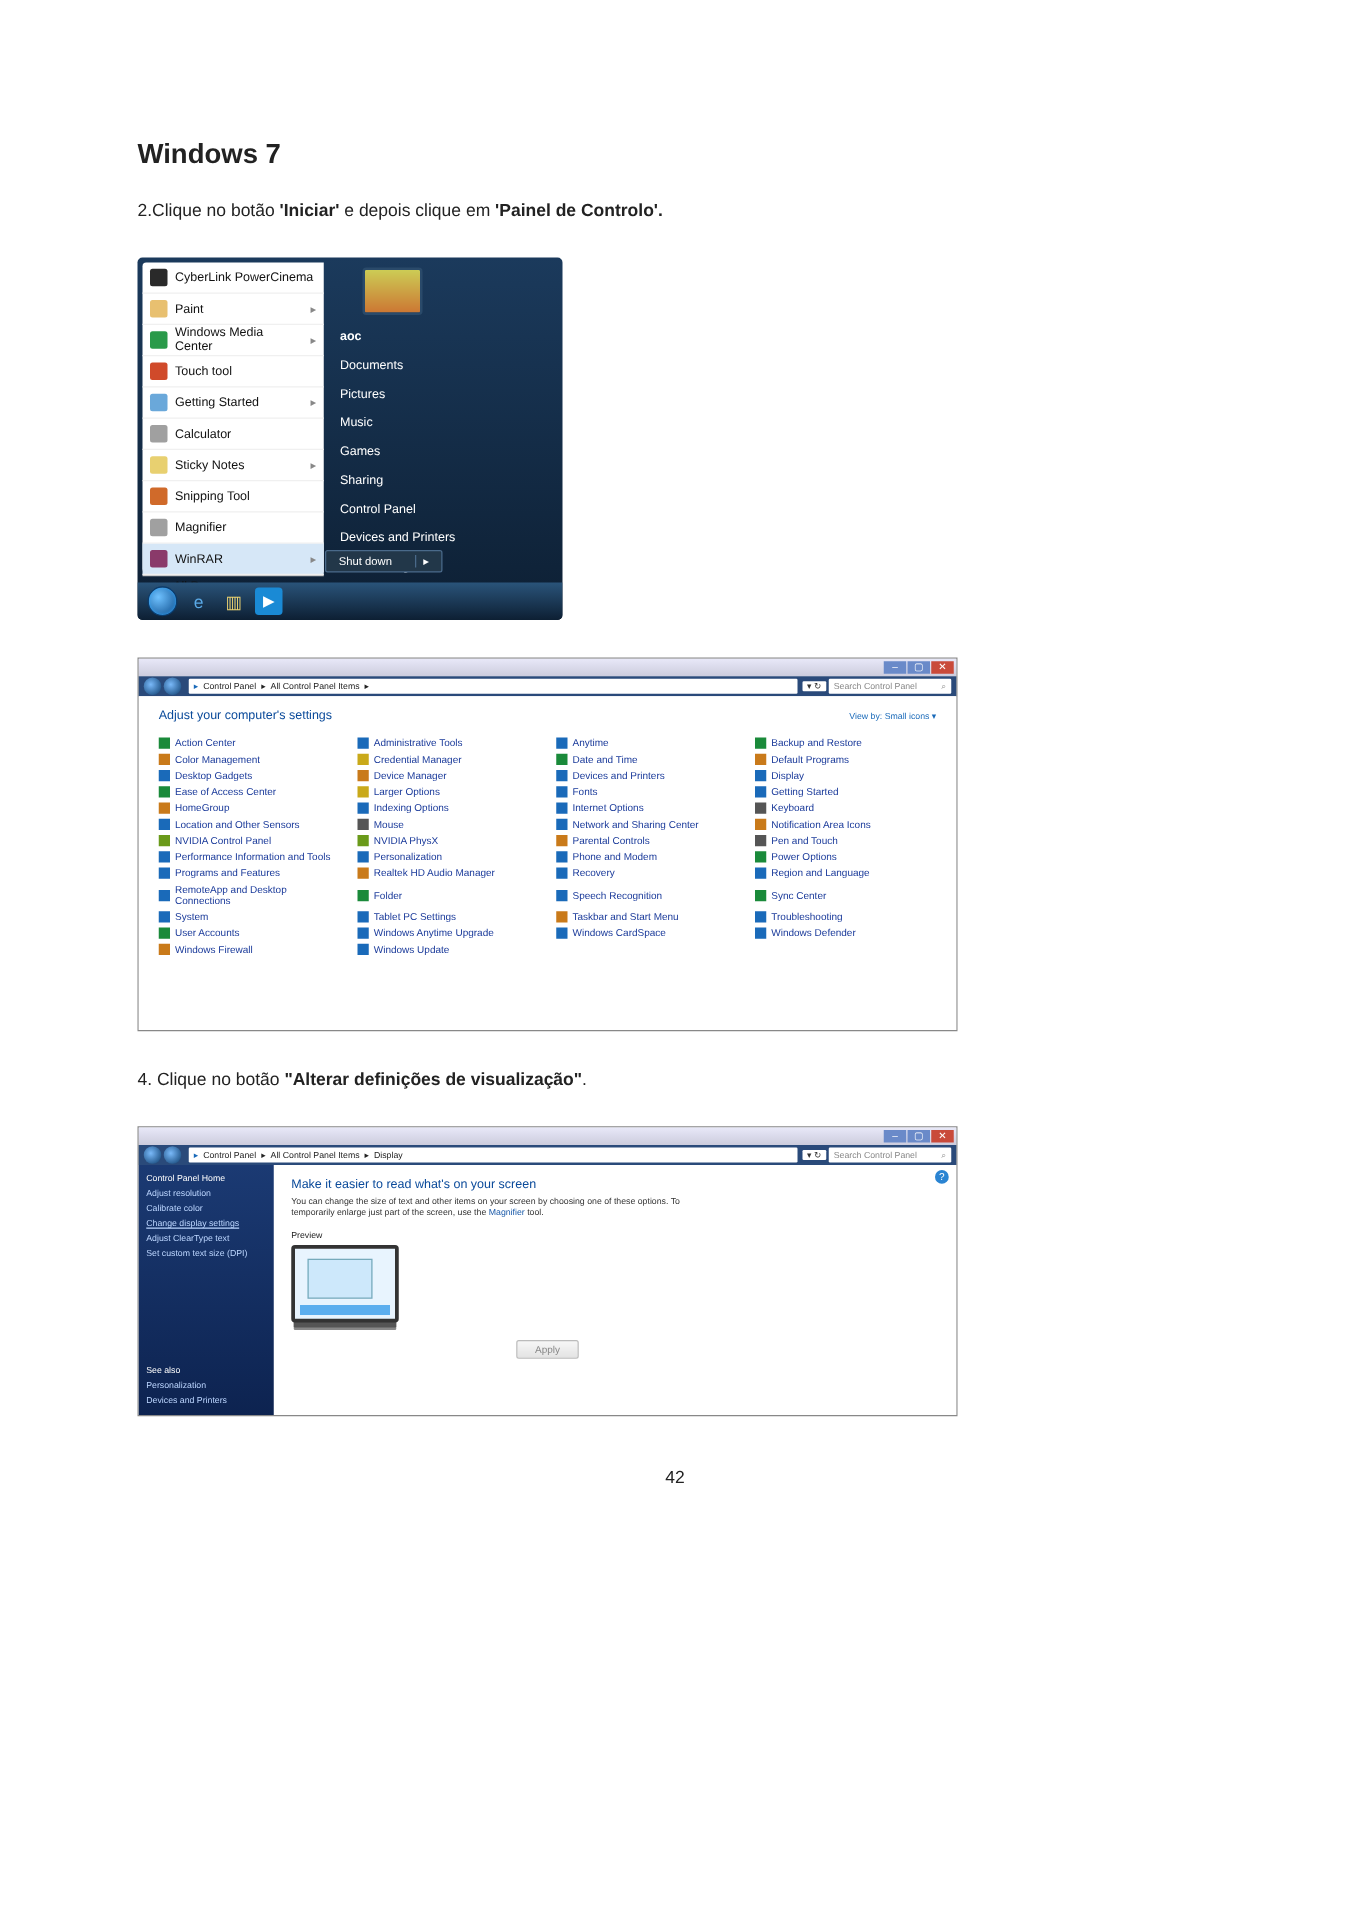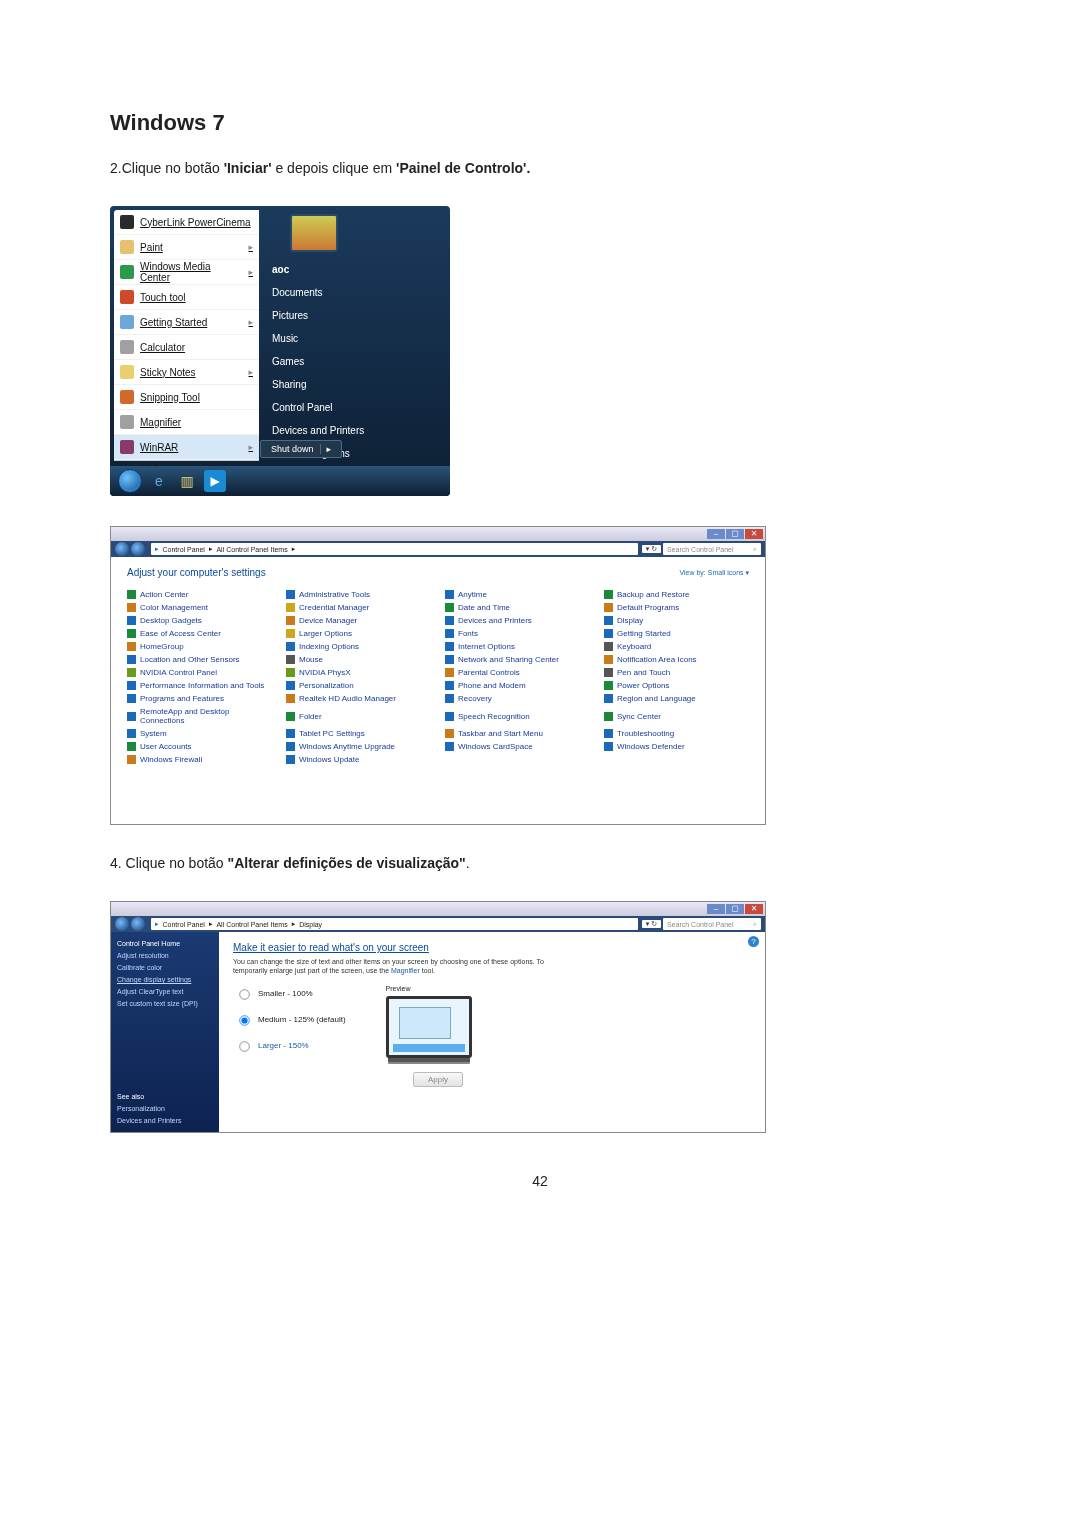--- a/index.html
+++ b/index.html
@@ -31,21 +31,20 @@
   }
   .sm-left {
     position: absolute; left: 4px; top: 4px; width: 145px; height: 248px;
     background: #fff; color: #111; border-radius: 3px 0 0 3px;
     display: flex; flex-direction: column;
   }
   .sm-item {
     display: flex; align-items: center; gap: 6px;
     padding: 3px 6px; height: 18px;
     border-bottom: 1px solid #f0f0f0;
-    text-decoration: underline;
   }
   .sm-item .ico { width: 14px; height:14px; background:#ccc; border-radius:2px; display:inline-block; flex-shrink:0;}
   .sm-item .arrow { margin-left:auto; color:#888; font-size:9px; }
   .sm-allprograms { border-top: 1px solid #ccc; margin-top:auto;}
   .sm-search {
     margin: 4px; height: 18px; background: #fff; border: 1px solid #aaa;
     border-radius: 2px; display:flex; align-items:center; position:relative;
     color:#888;
   }
   .sm-search .mag { position:absolute; right:4px; font-size:11px;}
@@ -55,21 +54,21 @@
   }
   .sm-avatar {
     width: 44px; height: 34px; background: linear-gradient(#cc5, #c73);
     border: 2px solid #2a4a6a; margin: 0 0 6px 30px; border-radius:3px;
   }
   .sm-link { padding: 6px 12px; color:#fff; font-size:10px;}
   .sm-shutdown {
     position:absolute; bottom:4px; left:0;
     background:#223749; border:1px solid #4a6a8a;
     padding:3px 10px; border-radius:2px; color:#fff; font-size:9px;
-    display:flex; align-items:center; gap:6px;
+    display:flex; align-items:center; gap:18px;
   }
   .sm-shutdown .split { border-left:1px solid #4a6a8a; padding-left:6px;}
   .sm-taskbar {
     position:absolute; left:0; right:0; bottom:0; height:30px;
     background: linear-gradient(#2a547a, #0d1f33);
     display:flex; align-items:center; gap:6px; padding-left:8px;
   }
   .sm-orb { width:22px; height:22px; border-radius:50%;
     background: radial-gradient(circle at 35% 35%, #6ec1ff, #0a4a8a);
     border:1px solid #0a3a6a; box-shadow:0 0 3px #3af inset;}
@@ -114,21 +113,21 @@
   .ds-body { display:flex; background:#fff; min-height:200px;}
   .ds-sidebar {
     width: 96px; background: linear-gradient(#1b3a73, #0d2350);
     color:#bcd6ff; padding:8px 6px; font-size:7px;
     display:flex; flex-direction:column; gap:5px;
   }
   .ds-sidebar .hd { color:#fff; }
   .ds-sidebar .seealso { margin-top:auto; color:#fff;}
   .ds-sidebar a { color:#bcd6ff; }
   .ds-main { flex:1; padding:10px 14px; color:#222; position:relative;}
-  .ds-main .title { color:#0a4a9a; font-size:10px; margin-bottom:4px;text-decoration:underline;}
+  .ds-main .title { color:#0a4a9a; font-size:10px; margin-bottom:4px;}
   .ds-main .desc { font-size:7px; color:#333; margin-bottom:10px; max-width:330px; line-height:1.3;}
   .ds-main a.mag { color:#1a5aa9;}
   .ds-options { display:flex; gap:40px; align-items:flex-start;}
   .ds-radiogroup { display:flex; flex-direction:column; gap:10px; font-size:8px; color:#222;}
   .ds-radiogroup label { display:flex; align-items:center; gap:4px;}
   .ds-radiogroup input { transform:scale(0.8);}
   .ds-preview { font-size:7px;}
   .ds-monitor {
     width: 80px; height:56px; border:3px solid #333; border-radius:3px;
     margin-top:4px; position:relative; background:#e8f4fe;
@@ -521,34 +520,20 @@
           <a>Personalization</a>
           <a>Devices and Printers</a>
         </div>
         <div class="ds-main">
           <span class="help-icon">?</span>
           <div class="title">Make it easier to read what's on your screen</div>
           <div class="desc">
             <span>You can change the size of text and other items on your screen by choosing one of these options. To temporarily enlarge just part of the screen, use the </span><a class="mag">Magnifier</a><span> tool.</span>
           </div>
           <div class="ds-options">
-            <div class="ds-radiogroup">
-              <label>
-                  <input type="radio" name="sz" style="">
-                  <span>Smaller - 100%</span>
-                </label>
-              <label>
-                  <input type="radio" name="sz" checked="" style="">
-                  <span>Medium - 125% (default)</span>
-                </label>
-              <label>
-                  <input type="radio" name="sz" style="">
-                  <span style="color:#1a5aa9">Larger - 150%</span>
-                </label>
-            </div>
             <div class="ds-preview">
               <div>Preview</div>
               <div class="ds-monitor">
                 <div class="win"></div>
                   <div class="bar"></div>
               </div>
             </div>
           </div>
           <div class="ds-apply">Apply</div>
         </div>

